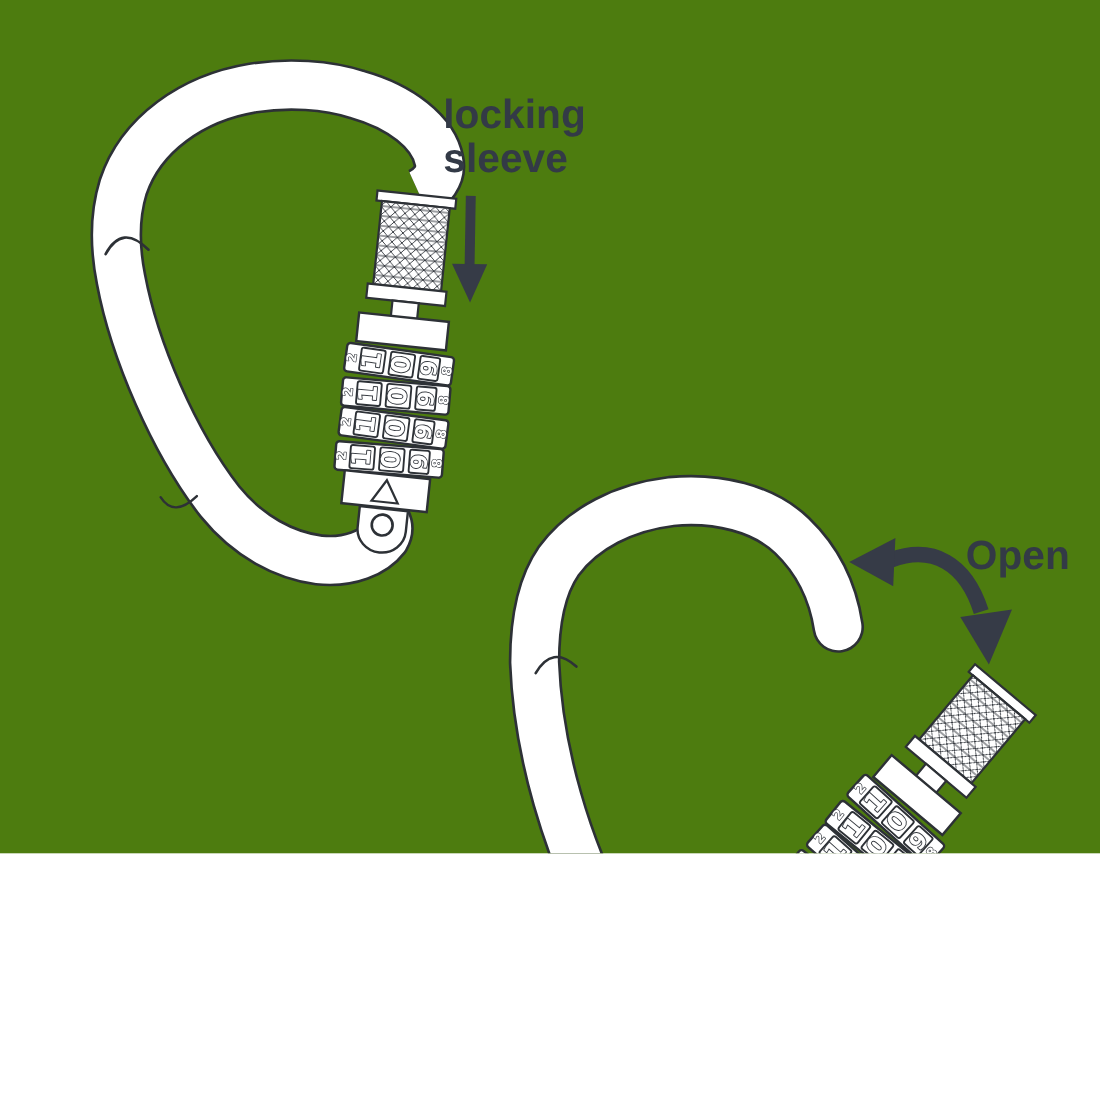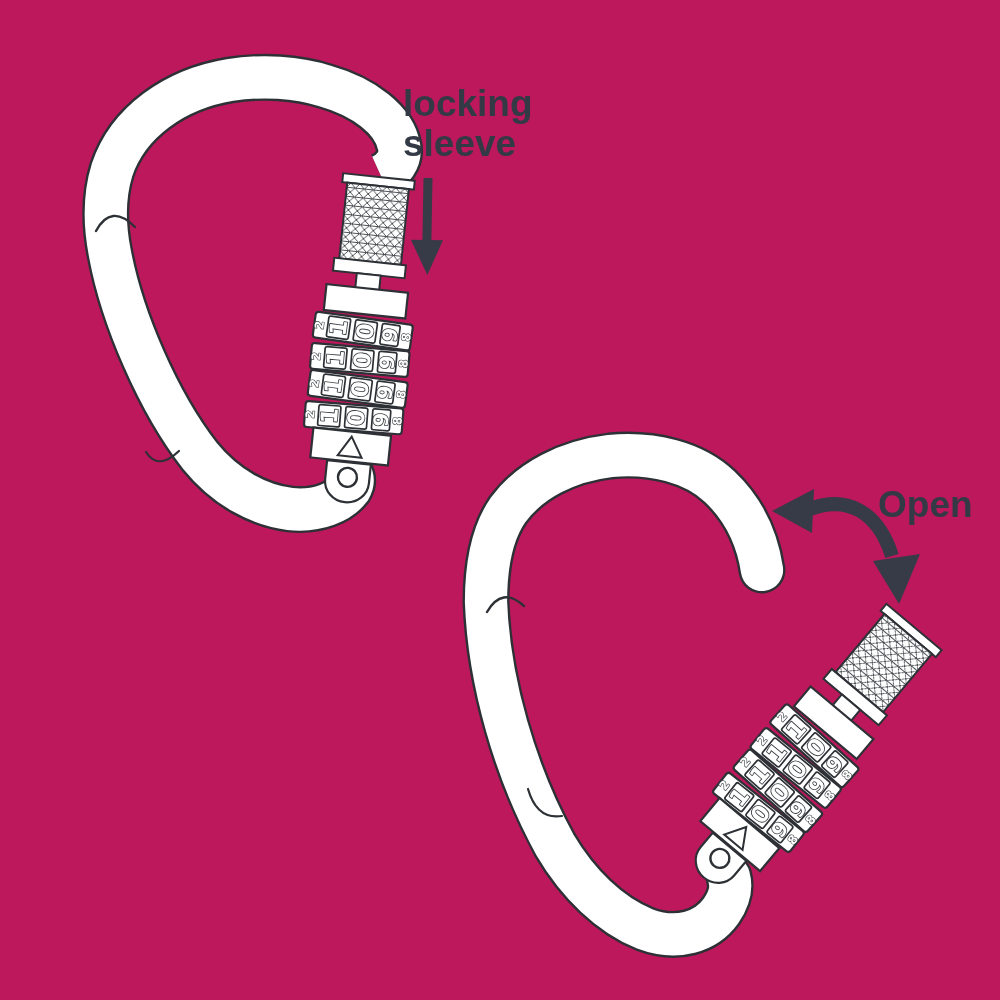--- a/index.html
+++ b/index.html
@@ -1,18 +1,18 @@
 <!DOCTYPE html>
 <html><head>
 <meta charset="utf-8">
 <style>
   html, body { margin: 0; padding: 0; background: #ffffff; }
   .stage {
-    width: 1000px; height: 1000px; position: relative;
-    background: #be185d; overflow: hidden;
+    width: 1000px; height: 776px; position: relative;
+    background: #4d7c0f; overflow: hidden;
     font-family: "Liberation Sans", sans-serif;
     text-align: center;
   }
   svg { display: block; }
   .cap-label {
     font-family: "Liberation Sans", sans-serif;
     font-size: 37px; font-weight: 700;
   }
   .dial-digit {
     font-family: "DejaVu Sans", sans-serif;

